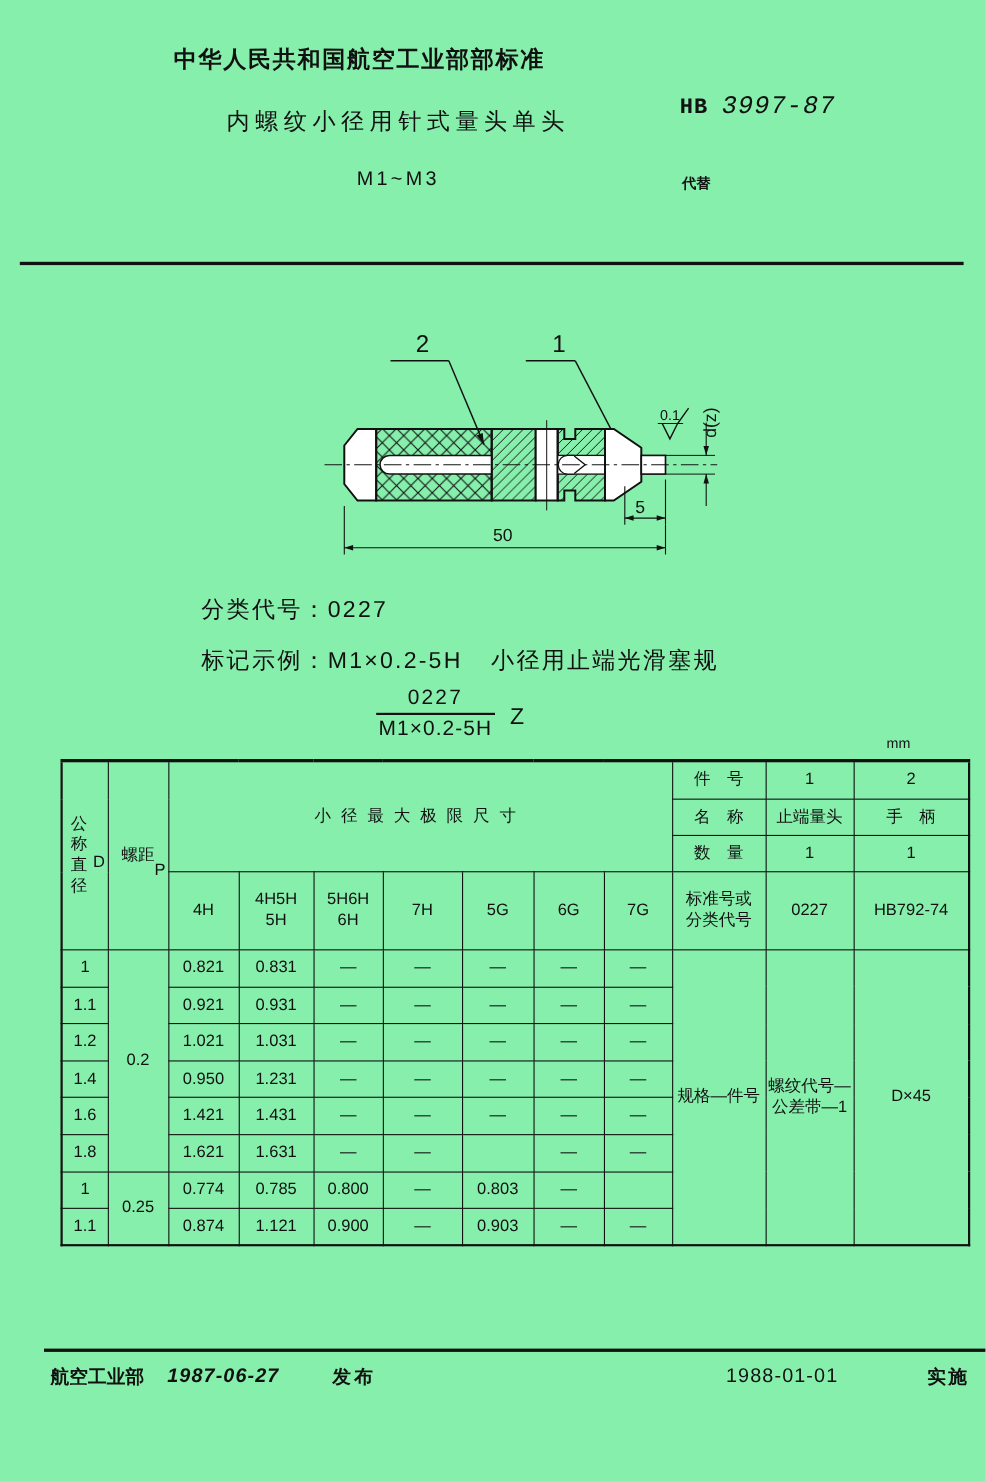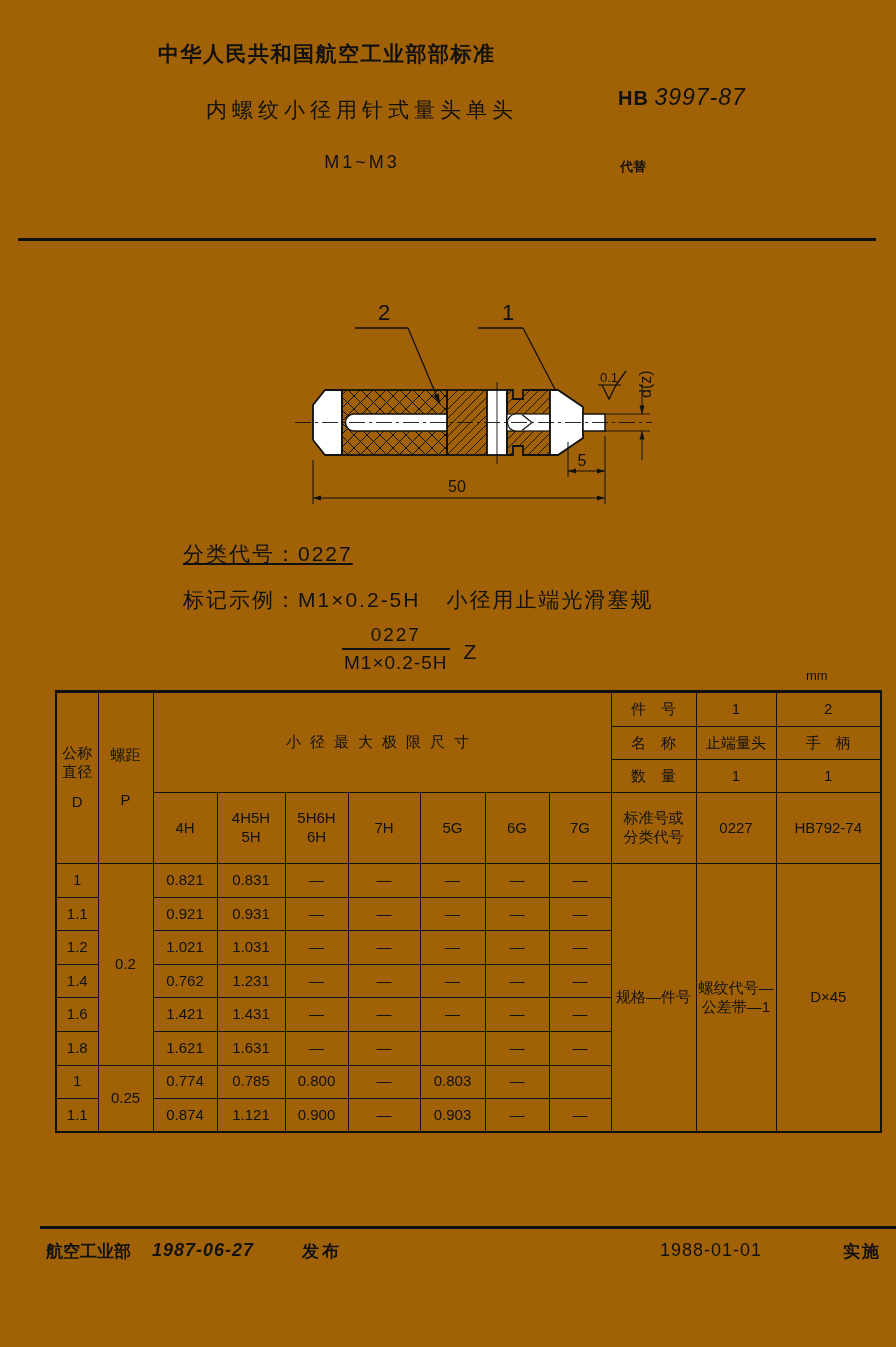--- a/index.html
+++ b/index.html
@@ -1,39 +1,39 @@
 <!DOCTYPE html>
 <html><head>
 <meta charset="utf-8">
 <style>
   * { margin:0; padding:0; box-sizing:border-box; }
   body { background:#e8e8e8; font-family:"Liberation Sans","DejaVu Sans",sans-serif; }
   .page {
     position:relative; width:896px; height:1347px; margin:0 auto;
-    background:#a16207; color:#111; overflow:hidden;
+    background:#86efac; color:#111; overflow:hidden;
   }
   .abs { position:absolute; }
 
   
   .org-title { left:158px; top:40px; font-size:21px; font-weight:bold; letter-spacing:1.5px; }
   .titles { left:166px; top:96px; width:392px; text-align:center; }
   .title-l1 { font-size:21px; letter-spacing:5px; }
   .title-l2 { font-size:21px; letter-spacing:8px; margin-top:37px; }
   .title-l3 { font-size:18px; letter-spacing:3px; margin-top:28px; }
-  .hb-line { left:618px; top:84px; font-size:20px; }
+  .hb-line { left:618px; top:84px; font-size:20px;font-family:Liberation Mono, monospace; }
   .hb-prefix { font-weight:bold; letter-spacing:1px; }
   .hb-num { font-style:italic; font-size:23px; letter-spacing:1px; }
   .supersedes { left:620px; top:158px; font-size:13px; font-weight:bold; }
   .rule-top { left:18px; top:238px; width:858px; height:3px; background:#111; }
 
   
   .drawing { left:250px; top:292px; }
 
   
-  .class-line { left:183px; top:540px; font-size:21px; letter-spacing:2px;text-decoration:underline; }
+  .class-line { left:183px; top:540px; font-size:21px; letter-spacing:2px; }
   .marking-line { left:183px; top:586px; font-size:21px; letter-spacing:2px; }
   .marking-desc { margin-left:26px; }
   .fraction-wrap { left:342px; top:624px; font-size:19px; display:flex; align-items:center; }
   .fraction { display:inline-block; text-align:center; }
   .fraction .num { padding:0 6px 2px 6px; border-bottom:2px solid #111; letter-spacing:2px; }
   .fraction .den { padding:2px 2px 0 2px; letter-spacing:1px; }
   .frac-suffix { font-size:21px; margin-left:14px; margin-top:6px; }
   .unit-label { left:806px; top:668px; font-size:13px; }
 
   
@@ -41,21 +41,21 @@
   table.spec { border-collapse:collapse; table-layout:fixed; width:826px; }
   table.spec td {
     border:1.4px solid #111; text-align:center; vertical-align:middle;
     font-size:15px; line-height:1.25; white-space:pre-line; padding:1px 2px;
   }
   table.spec { border:2px solid #111; border-top:3px solid #111; }
   td.cn { font-size:16px; }
   td.span-head { letter-spacing:9px; font-size:17px; }
   tr.hr1 { height:35px; } tr.hr2 { height:33px; } tr.hr3 { height:33px; } tr.hr4 { height:71px; }
   tr.dr { height:33.6px; }
-  .stack { display:flex; flex-direction:column; justify-content:flex-start; align-items:center; }
+  .stack { display:flex; justify-content:flex-end; align-items:center; }
   .stack .gap-d { margin-top:12px; }
   .stack .gap-p { margin-top:26px; }
   td.spec-thread { text-align:left; padding-left:6px; }
 
   
   .rule-bottom { left:40px; top:1226px; width:856px; height:3px; background:#111; }
   .ft { font-size:17px; top:1240px; }
   .ft-issuer { left:46px; font-weight:bold; }
   .ft-issue-date { left:152px; font-style:italic; font-size:18px; letter-spacing:1px;font-weight:bold; }
   .ft-issue-label { left:302px; font-weight:bold; letter-spacing:3px; }
@@ -258,21 +258,21 @@
         <td>1.021</td>
         <td>1.031</td>
         <td>—</td>
         <td>—</td>
         <td>—</td>
         <td>—</td>
         <td>—</td>
       </tr>
       <tr class="dr">
         <td>1.4</td>
-        <td>0.762</td>
+        <td>0.950</td>
         <td>1.231</td>
         <td>—</td>
         <td>—</td>
         <td>—</td>
         <td>—</td>
         <td>—</td>
       </tr>
       <tr class="dr">
         <td>1.6</td>
         <td>1.421</td>

